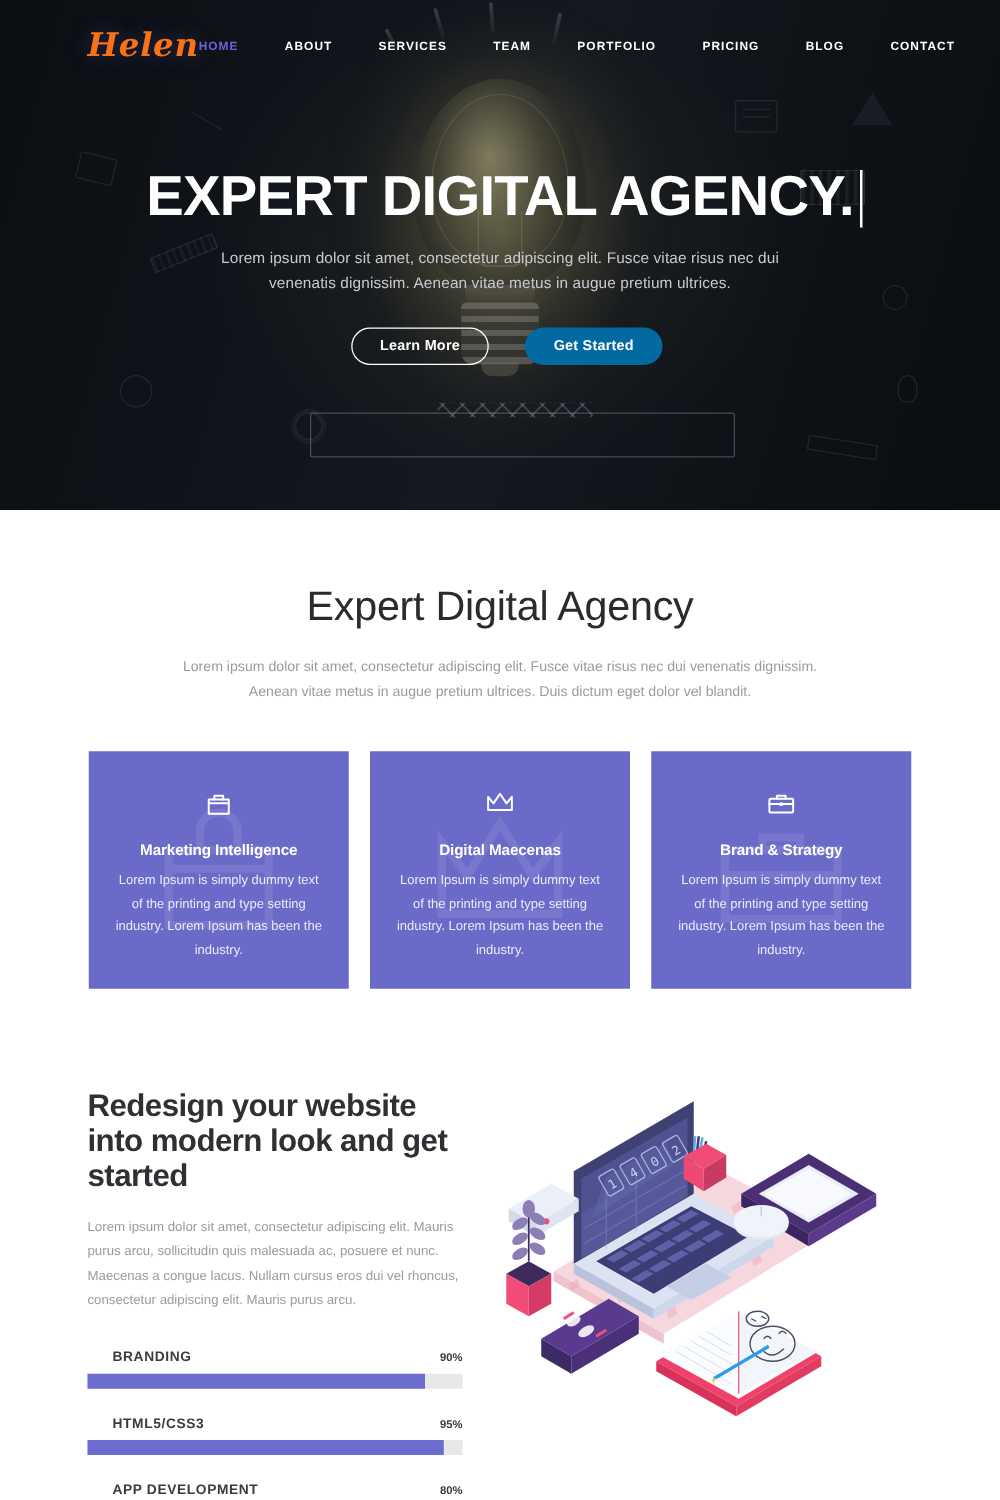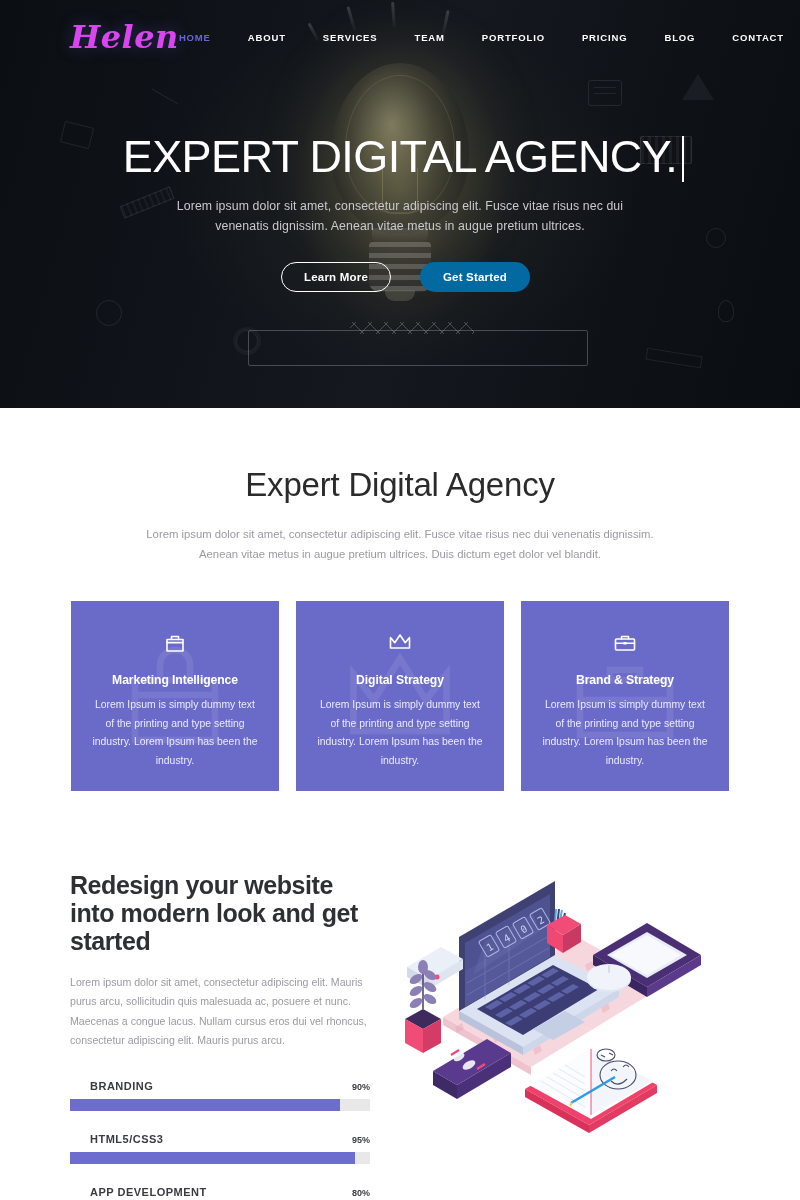--- a/index.html
+++ b/index.html
@@ -112,22 +112,22 @@
   .navbar {
     position: relative; z-index: 5;
     display: flex; align-items: center;
     padding: 14px 70px 0 70px;
     height: 60px;
   }
   .logo {
     font-family: "DejaVu Serif", serif;
     font-style: italic;
     font-weight: 700;
-    font-size: 32px;
-    color: #d946ef;
+    font-size: 26px;
+    color: #f97316;
     letter-spacing: 0.5px;
     line-height: 1;
     text-shadow: 0 0 16px rgba(106,99,224,0.35);
   }
   .nav-links { margin-left: auto; display: flex; gap: 37px; align-items: center; }
   .nav-link {
     color: #ffffff;
     font-size: 9.5px;
     font-weight: 700;
     letter-spacing: 0.85px;
@@ -137,21 +137,21 @@
   .nav-link.active { color: #6a63e0; }
 
   .hero-content {
     position: relative; z-index: 5;
     text-align: center;
     padding-top: 74px;
   }
   .hero-title {
     color: #ffffff;
     font-size: 45px;
-    font-weight: 400;
+    font-weight: 700;
     letter-spacing: -0.6px;
     line-height: 1;
     font-family: "Liberation Sans", sans-serif;
     display: inline-block;
     position: relative;
   }
   .hero-title:after {
     content: "";
     position: absolute; right: -7px; top: 2px;
     width: 2px; height: 46px;
@@ -363,21 +363,21 @@
 
     <div class="card">
       <svg class="card-wm" width="124" height="124" viewBox="0 0 24 24" fill="none" stroke="#ffffff" stroke-width="1.3">
         <path d="M3 7l4 5 5-8 5 8 4-5v11H3z"></path>
       </svg>
       <div class="card-icon">
         <svg width="26" height="24" viewBox="0 0 26 24" fill="none" stroke="#ffffff" stroke-width="1.6" stroke-linecap="round" stroke-linejoin="round">
           <path d="M3.5 6.5l4.3 5.2L13 4l5.2 7.7 4.3-5.2V17H3.5z"></path>
         </svg>
       </div>
-      <div class="card-title">Digital Strategy</div>
+      <div class="card-title">Digital Maecenas</div>
       <div class="card-text">Lorem Ipsum is simply dummy text of the printing and type setting industry. Lorem Ipsum has been the industry.</div>
     </div>
 
     <div class="card">
       <svg class="card-wm" width="120" height="120" viewBox="0 0 24 24" fill="none" stroke="#ffffff" stroke-width="1.3">
         <rect x="3" y="8" width="18" height="11"></rect>
           <path d="M9 8V6h6v2"></path>
           <path d="M3 12h18"></path>
       </svg>
       <div class="card-icon">

